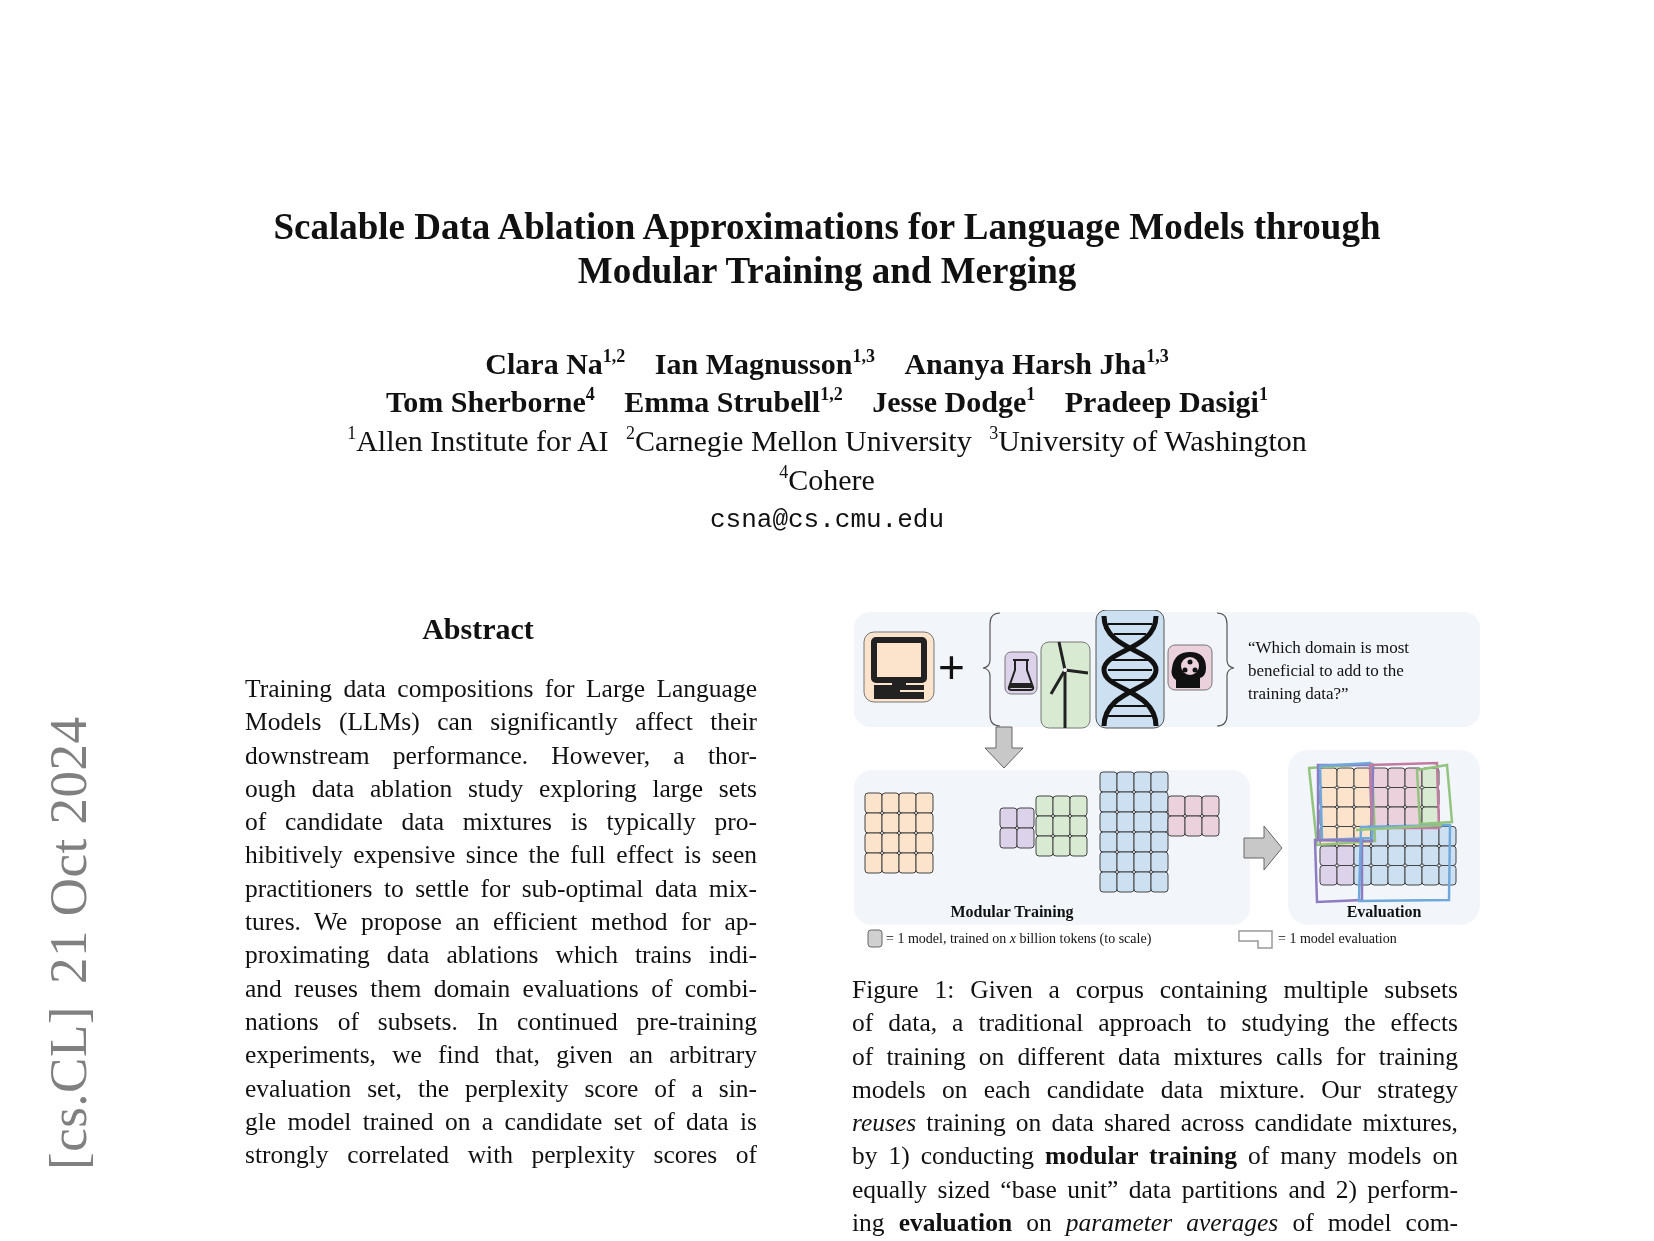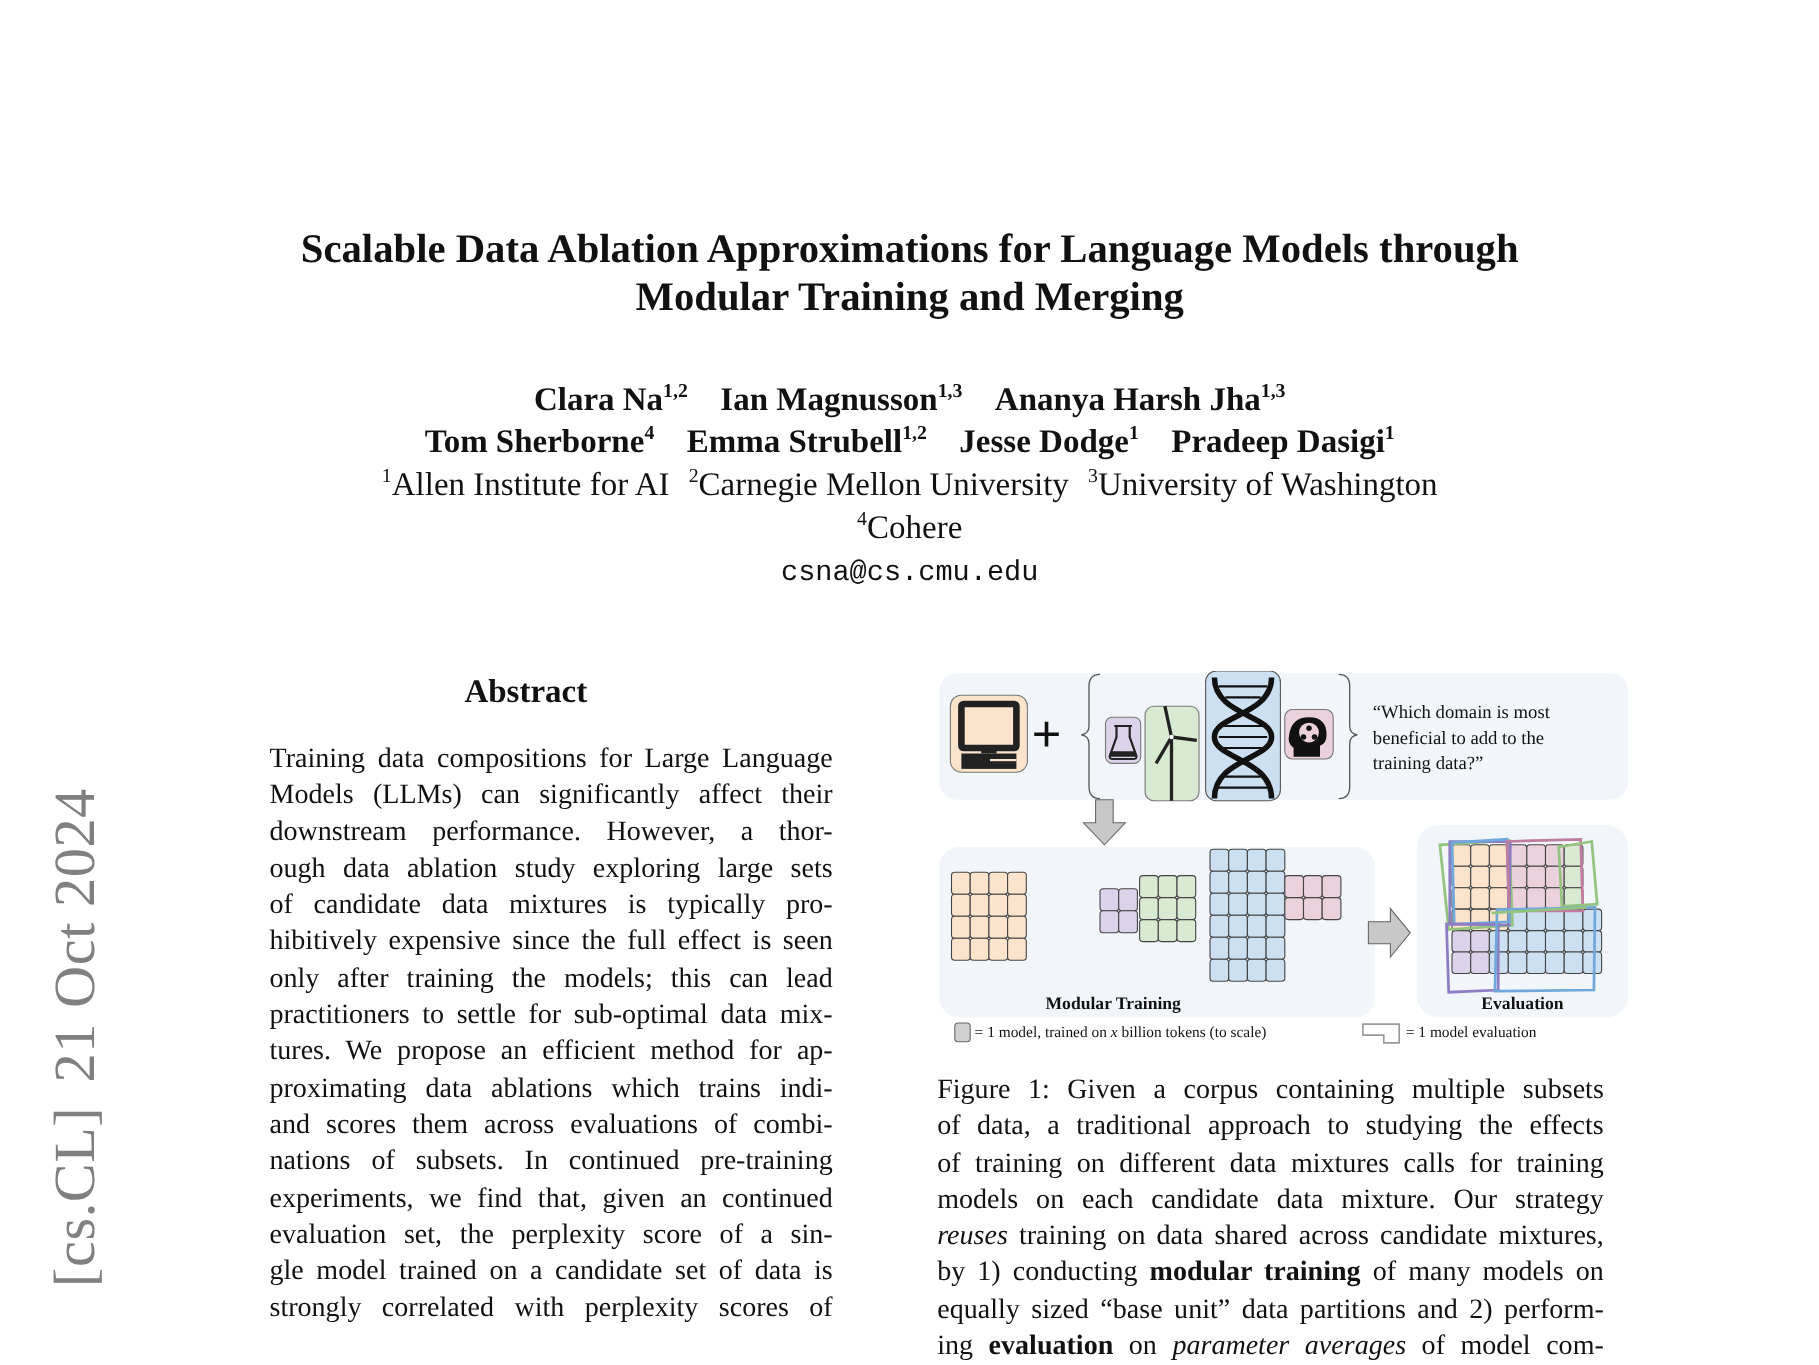--- a/index.html
+++ b/index.html
@@ -76,27 +76,26 @@
 </div>
 
 <div class="abstract-heading">Abstract</div>
 <div class="abstract-body" id="abstract-body">
     <div class="abs-line">Training data compositions for Large Language</div>
     <div class="abs-line">Models (LLMs) can significantly affect their</div>
     <div class="abs-line">downstream performance.  However, a thor-</div>
     <div class="abs-line">ough data ablation study exploring large sets</div>
     <div class="abs-line">of candidate data mixtures is typically pro-</div>
     <div class="abs-line">hibitively expensive since the full effect is seen</div>
-    <div class="abs-line">only after training the models; this can lead</div>
     <div class="abs-line">practitioners to settle for sub-optimal data mix-</div>
     <div class="abs-line">tures. We propose an efficient method for ap-</div>
     <div class="abs-line">proximating data ablations which trains indi-</div>
-    <div class="abs-line">and scores them across evaluations of combi-</div>
+    <div class="abs-line">and reuses them domain evaluations of combi-</div>
     <div class="abs-line">nations of subsets.  In continued pre-training</div>
-    <div class="abs-line">experiments, we find that, given an continued</div>
+    <div class="abs-line">experiments, we find that, given an arbitrary</div>
     <div class="abs-line">evaluation set, the perplexity score of a sin-</div>
     <div class="abs-line">gle model trained on a candidate set of data is</div>
     <div class="abs-line" style="text-align-last: justify;">strongly correlated with perplexity scores of</div>
   </div>
 
 <div class="figure">
   <svg width="630" height="340" viewBox="0 0 630 340" xmlns="http://www.w3.org/2000/svg">
 
     <rect x="2" y="2" width="626" height="115" rx="16" fill="#f2f6fa"></rect>
 

